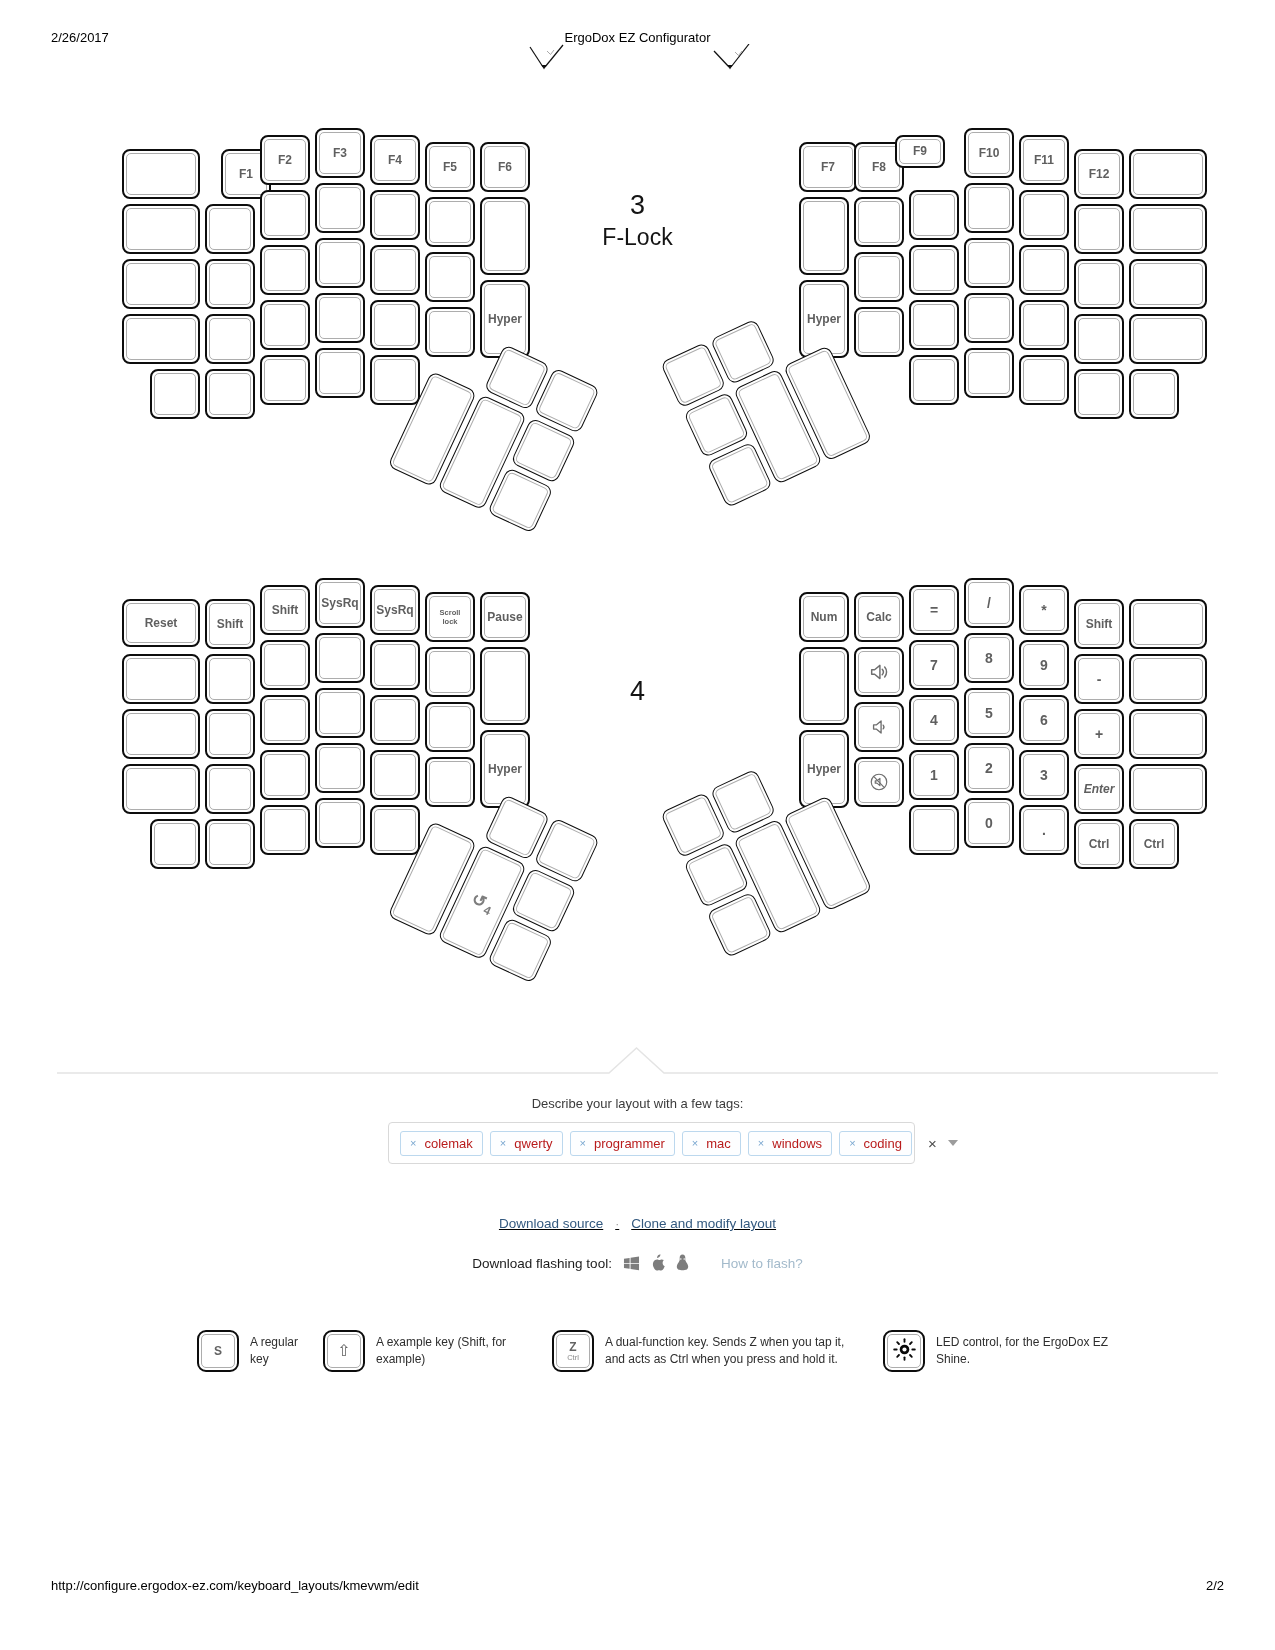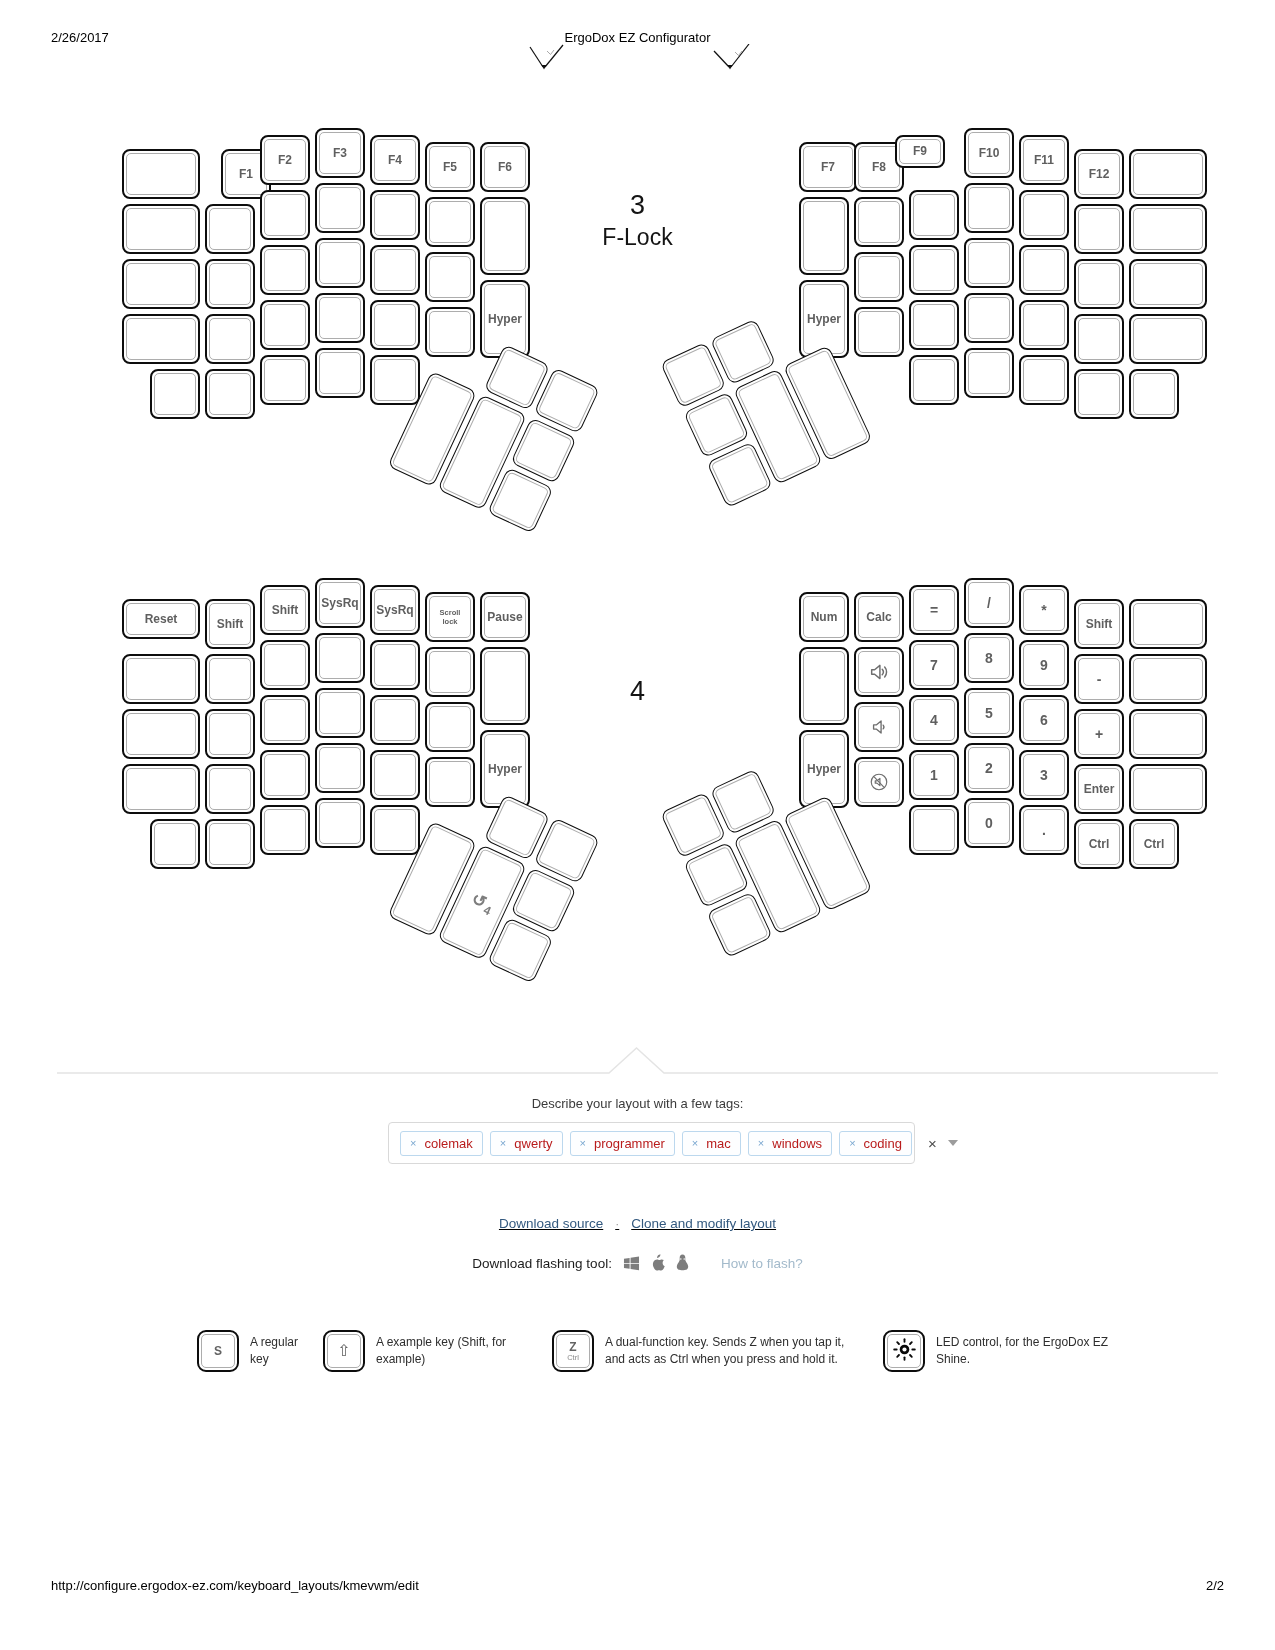--- a/index.html
+++ b/index.html
@@ -194,21 +194,21 @@
         <div class="key" style="left: 55px; top: 55px; width: 50px; height: 105px;"></div>
         <div class="key" style="left: 0px; top: 55px; width: 50px; height: 50px;"></div>
         <div class="key" style="left: 0px; top: 110px; width: 50px; height: 50px;"></div>
       </div>
     </div>
 
   <div class="layer-head" style="top:676px">
     <div class="layer-num">4</div>
   </div>
   <div class="kbd" id="kbd-l4-left" style="left:122px;top:578px">
-      <div class="key" style="left: 0px; top: 21px; width: 78px; height: 40px;">
+      <div class="key" style="left: 0px; top: 21px; width: 78px; height: 48px;">
         <span class="lbl" style="font-size: 12px;">Reset</span>
       </div>
       <div class="key" style="left: 83px; top: 21px; width: 50px; height: 50px;">
         <span class="lbl" style="font-size: 12px;">Shift</span>
       </div>
       <div class="key" style="left: 138px; top: 7px; width: 50px; height: 50px;">
         <span class="lbl" style="font-size: 12px;">Shift</span>
       </div>
       <div class="key" style="left: 193px; top: 0px; width: 50px; height: 50px;">
         <span class="lbl" style="font-size: 12px;">SysRq</span>
@@ -342,21 +342,21 @@
       <div class="key" style="left: 110px; top: 172px; width: 50px; height: 50px;">
         <span class="lbl" style="font-size: 14px;">1</span>
       </div>
       <div class="key" style="left: 165px; top: 165px; width: 50px; height: 50px;">
         <span class="lbl" style="font-size: 14px;">2</span>
       </div>
       <div class="key" style="left: 220px; top: 172px; width: 50px; height: 50px;">
         <span class="lbl" style="font-size: 14px;">3</span>
       </div>
       <div class="key" style="left: 275px; top: 186px; width: 50px; height: 50px;">
-        <span class="lbl" style="font-size: 12px;">Enter</span>
+        <span class="lbl" style="font-size: 12px; font-style: italic;">Enter</span>
       </div>
       <div class="key" style="left: 330px; top: 186px; width: 78px; height: 50px;"></div>
       <div class="key" style="left: 0px; top: 152px; width: 50px; height: 78px;">
         <span class="lbl" style="font-size: 12px;">Hyper</span>
       </div>
       <div class="key" style="left: 110px; top: 227px; width: 50px; height: 50px;"></div>
       <div class="key" style="left: 165px; top: 220px; width: 50px; height: 50px;">
         <span class="lbl" style="font-size: 14px;">0</span>
       </div>
       <div class="key" style="left: 220px; top: 227px; width: 50px; height: 50px;">

